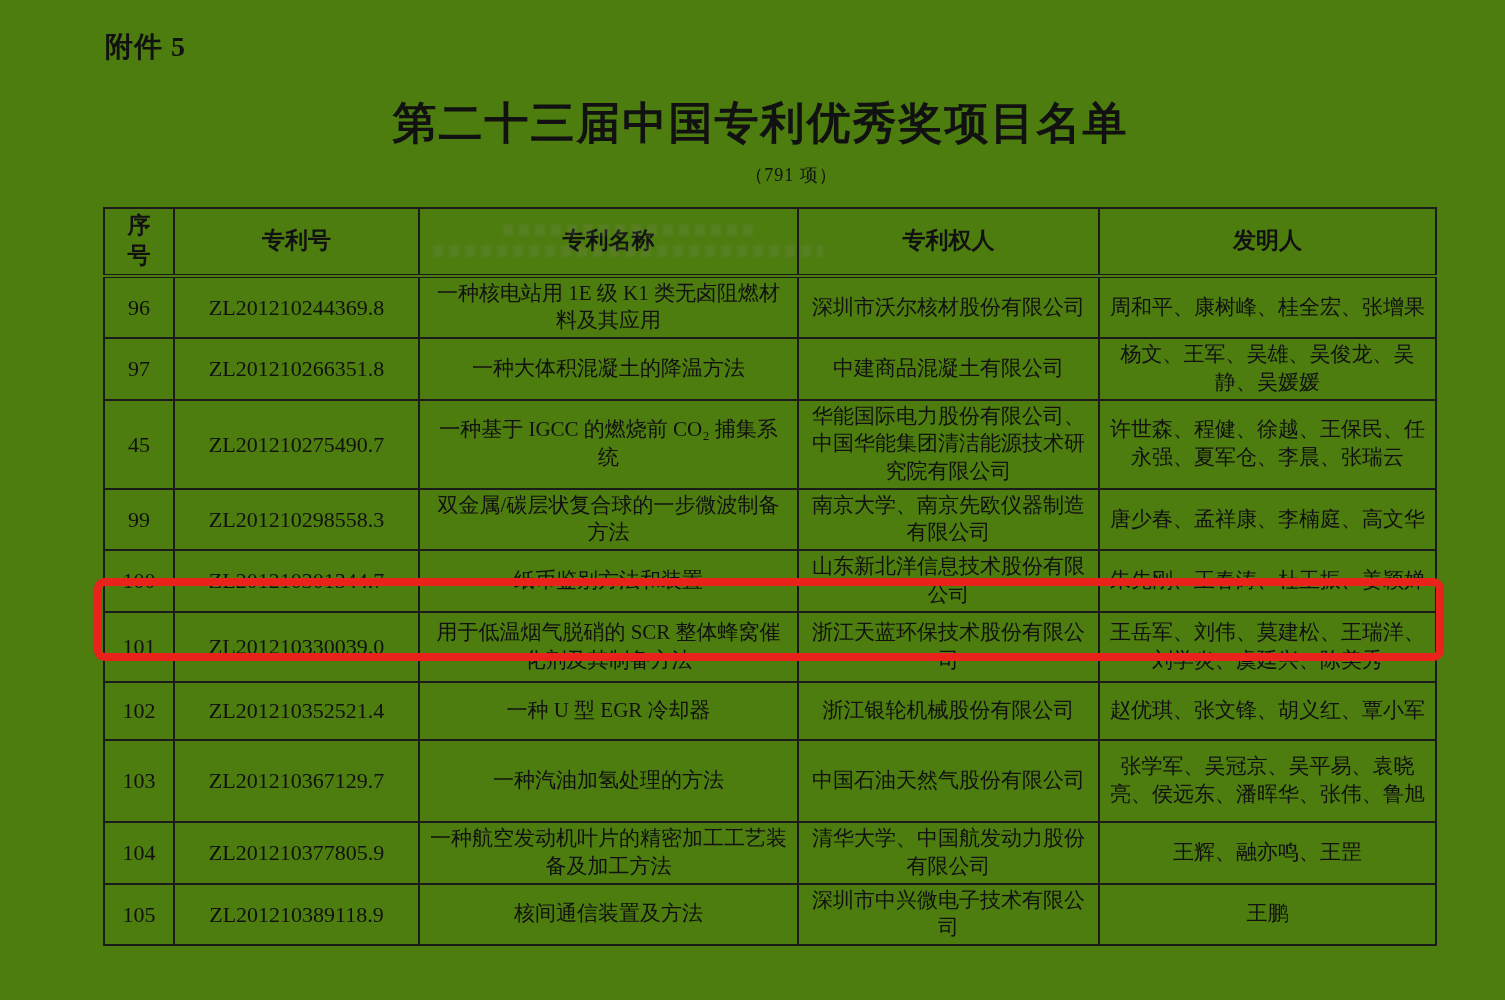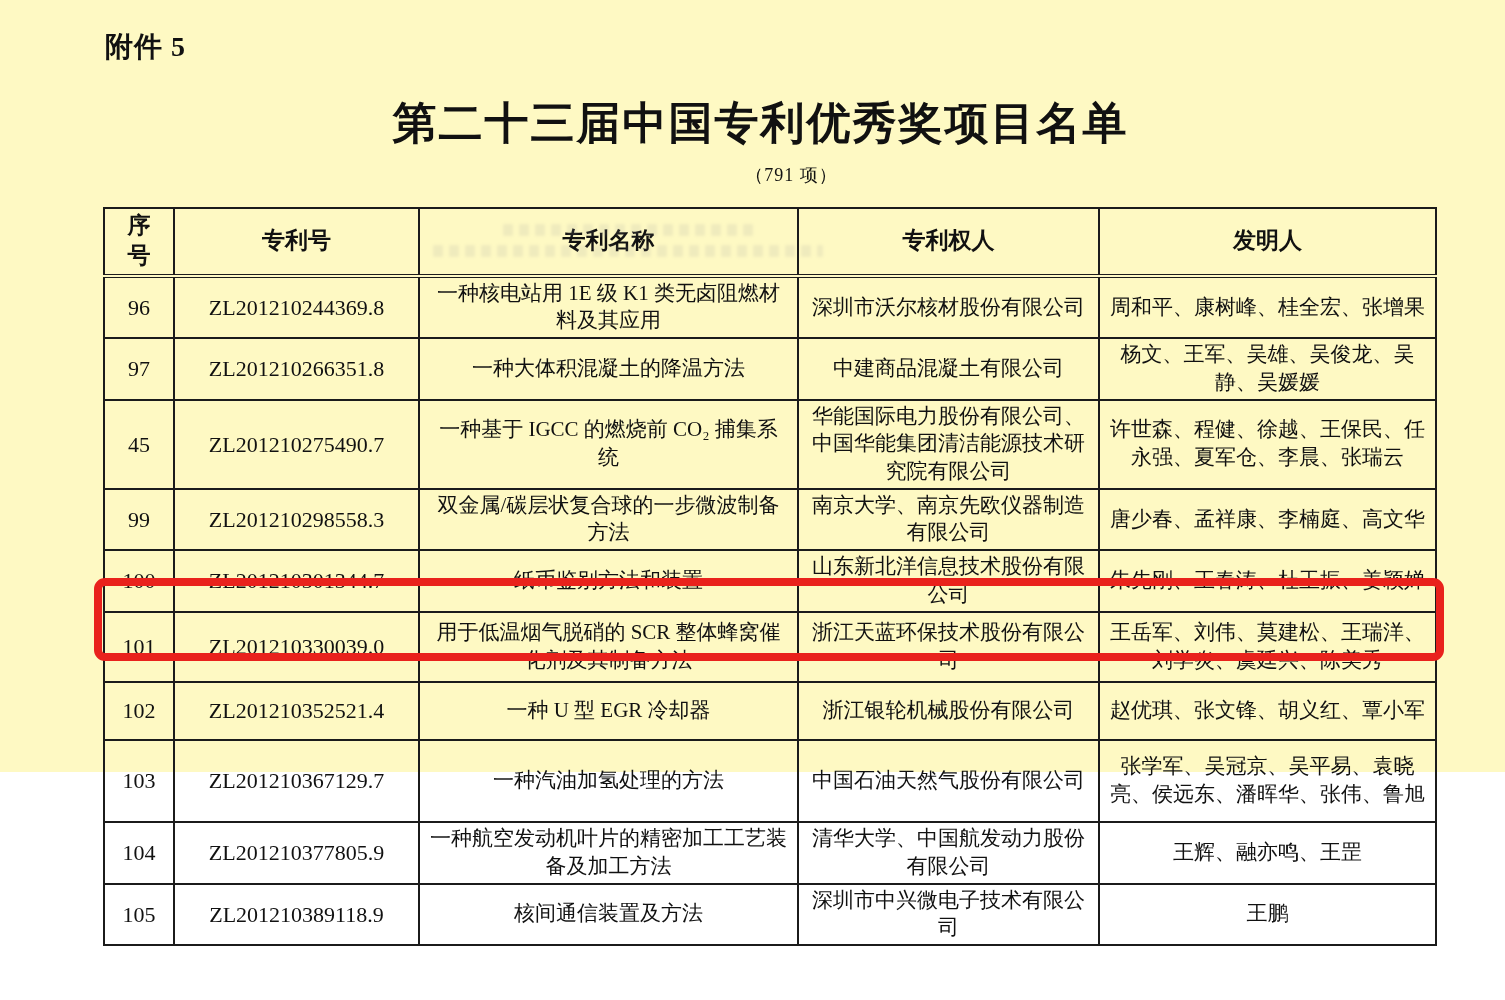--- a/index.html
+++ b/index.html
@@ -3,21 +3,21 @@
 <meta charset="utf-8">
 <style>
   html, body {
     margin: 0; padding: 0;
     background: #ffffff;
     width: 1505px; height: 1000px;
     font-family: "Liberation Serif", "DejaVu Serif", serif;
     color: #111;
     overflow: hidden;
   }
-  .page { position: relative; width: 1505px; height: 772px; background: #fef9c3; }
+  .page { position: relative; width: 1505px; height: 1000px; background: #4d7c0f; }
 
   .attachment {
     position: absolute; left: 105px; top: 28px;
     font-size: 28px; font-weight: 700; letter-spacing: 1px;
   }
   .title {
     position: absolute; left: 0; top: 86px; width: 100%;
     text-align: center; margin: 8px;
     font-size: 44px; font-weight: 800; letter-spacing: 2px;
   }

